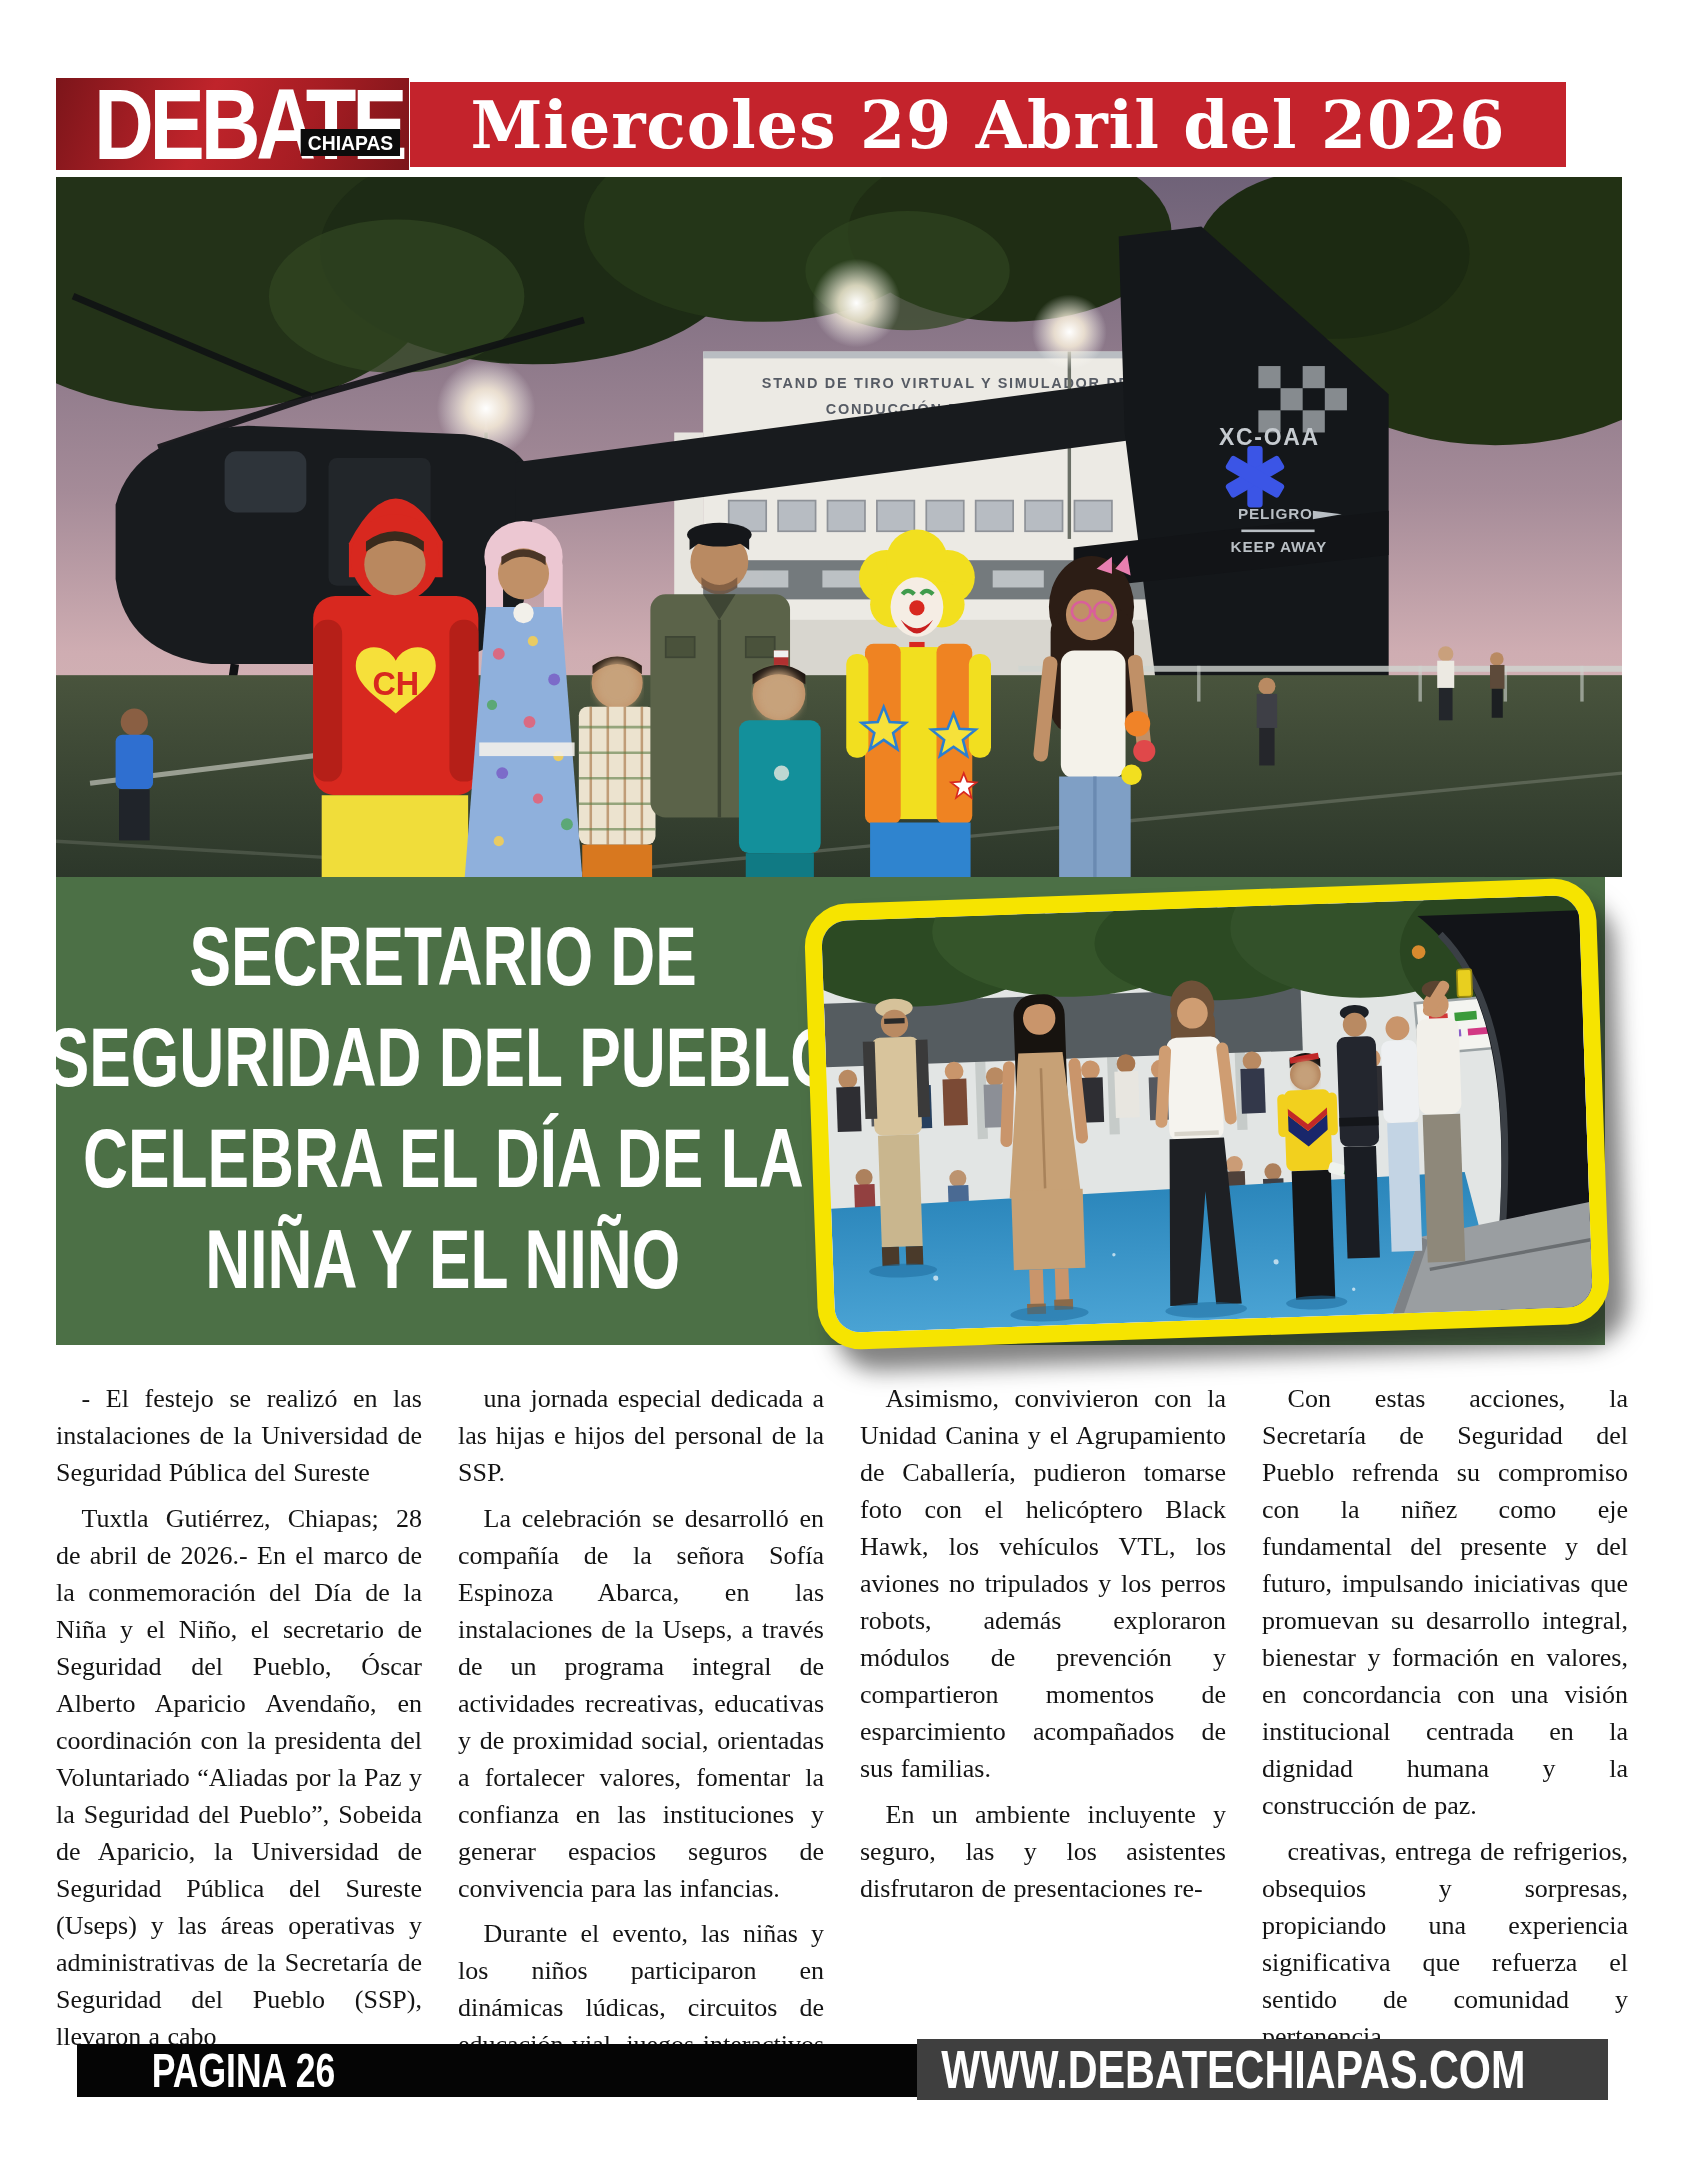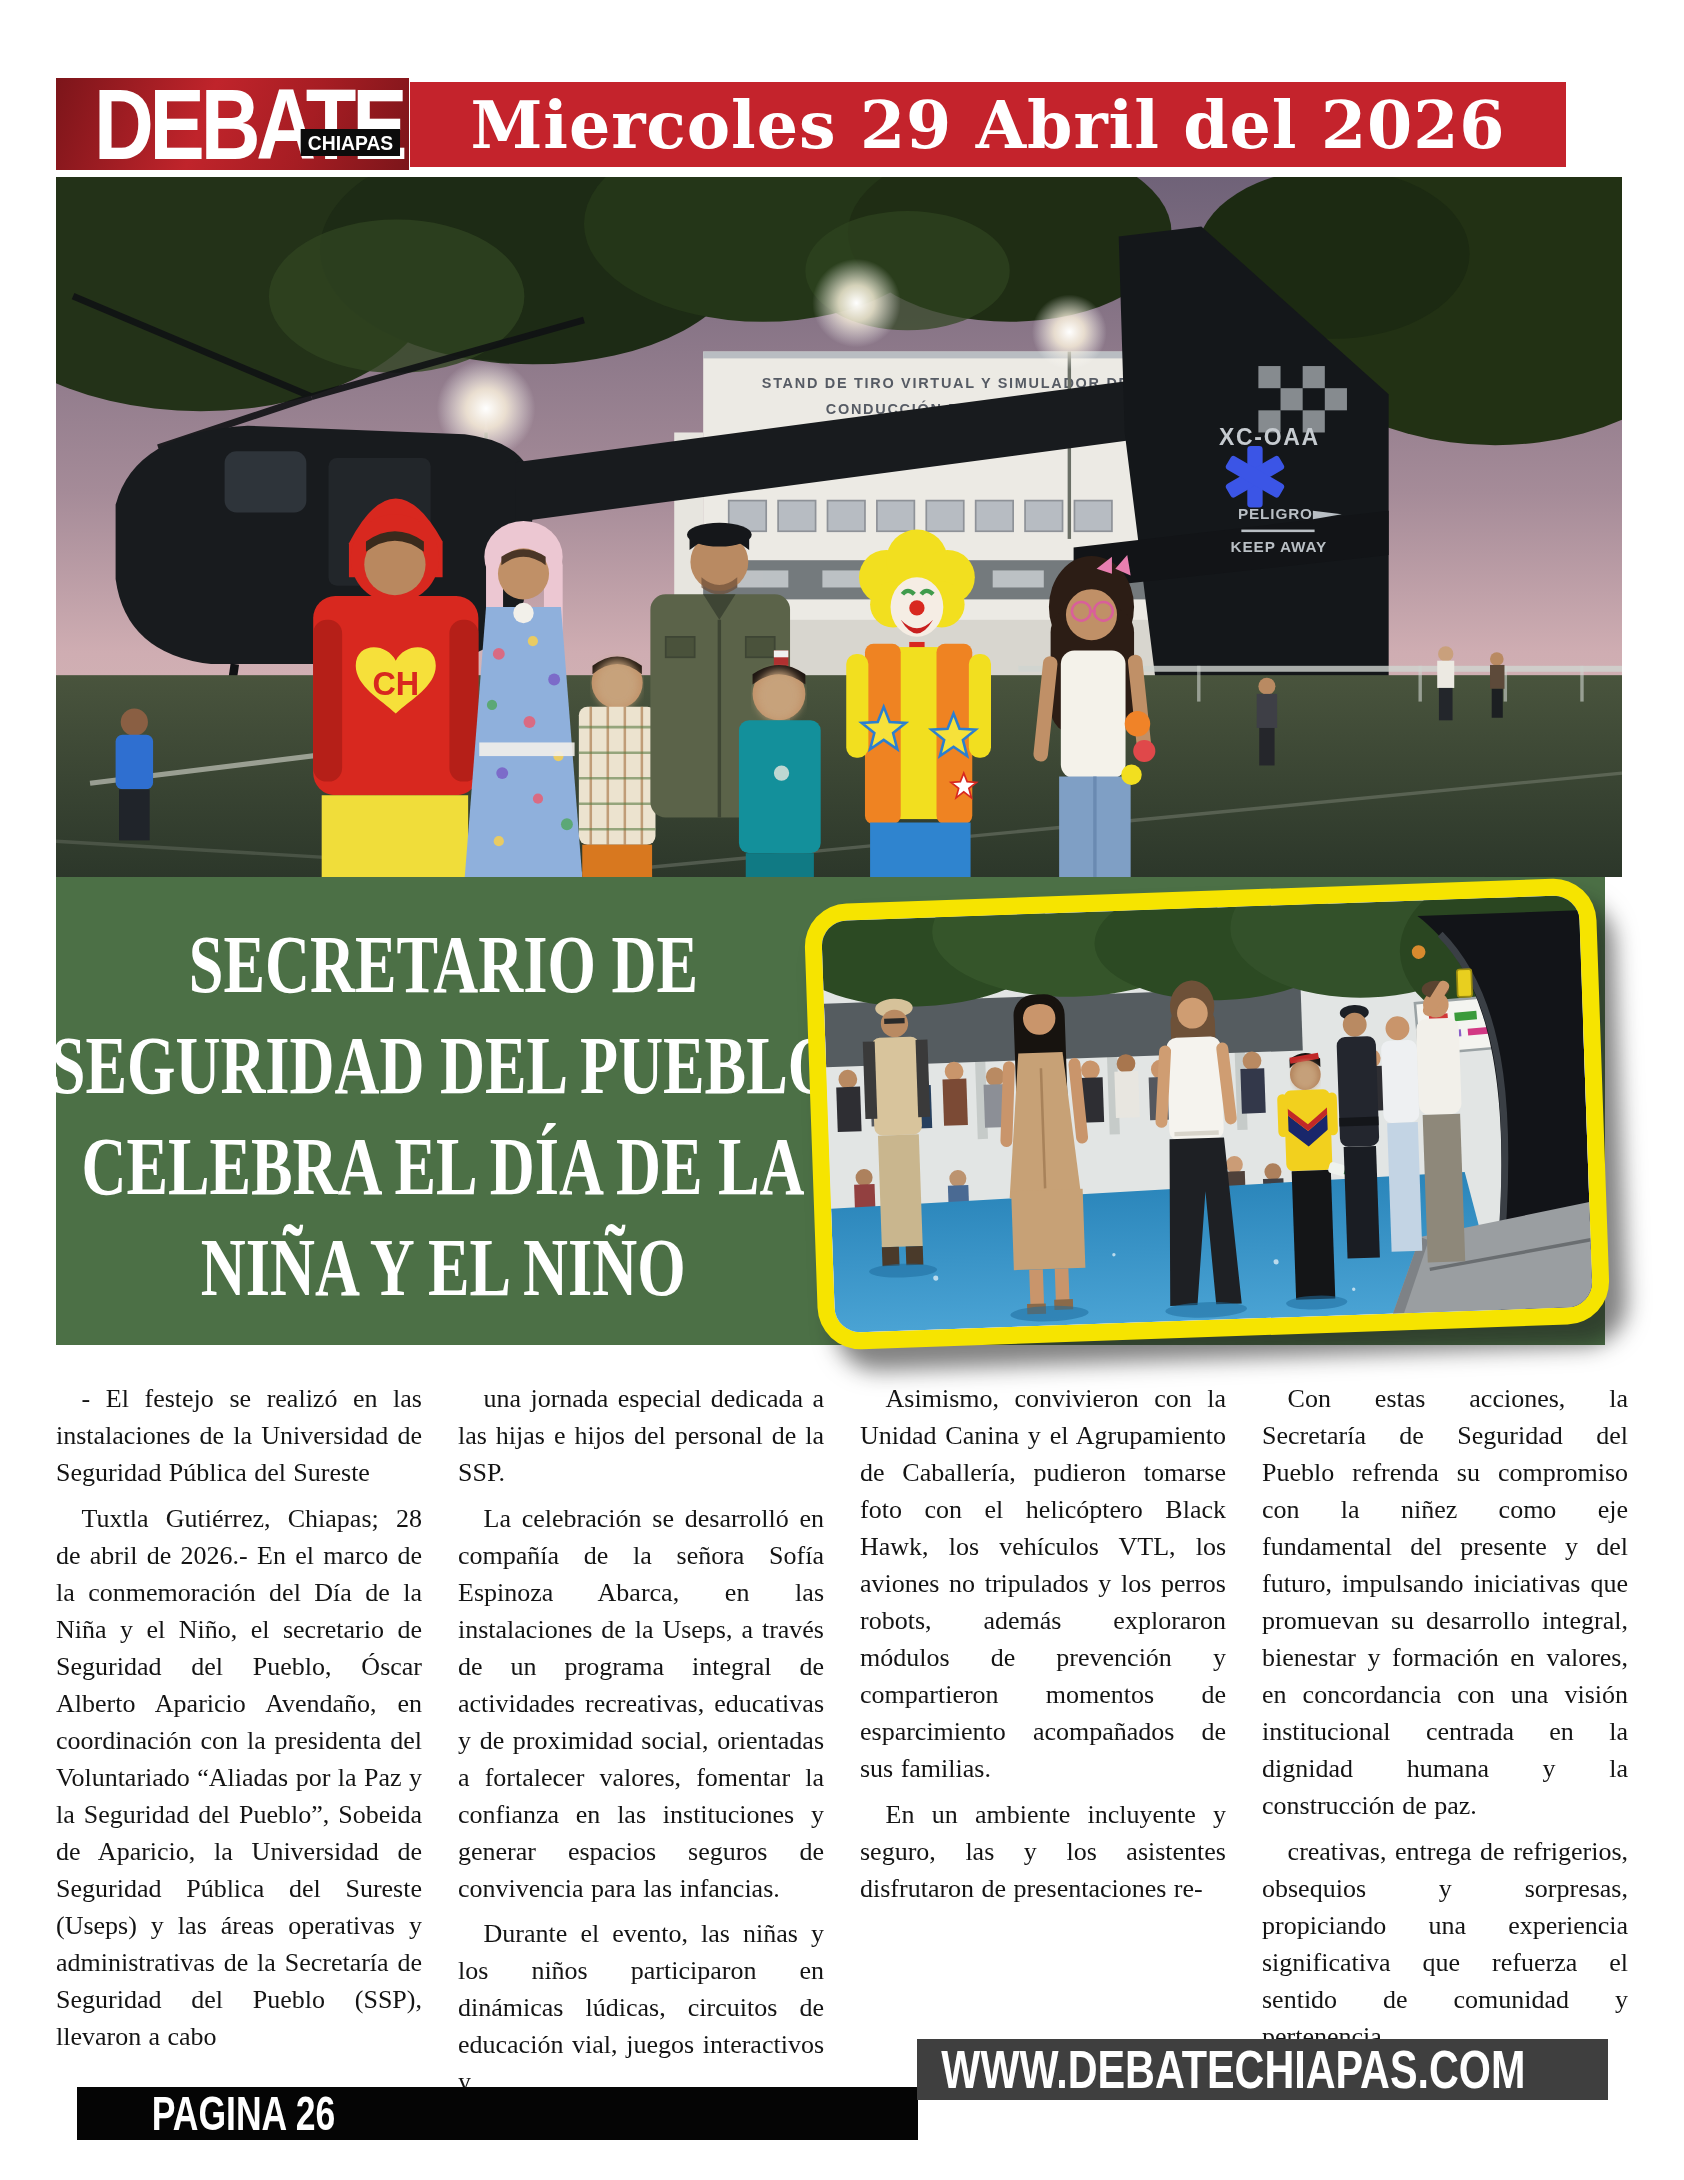--- a/index.html
+++ b/index.html
@@ -38,21 +38,21 @@
     background:#6f6278;
   }
   .main-photo svg { display:block; width:100%; height:100%; }
   
   .green-block {
     position:absolute; left:56px; top:877px; width:1549px; height:468px; background:#4c7046;
   }
   .headline {
     position:absolute; left:12px; top:29px; width:750px;
     display:flex; flex-direction:column; align-items:center;
-    color:#ffffff; font-family:Liberation Serif, serif; font-weight:700;margin-top:8px;
+    color:#ffffff; font-family:Liberation Sans, sans-serif; font-weight:700;
   }
   .headline .hl-line {
     font-size:83px; line-height:101px; white-space:nowrap;
     transform:scaleX(0.75); transform-origin:center;
   }
   
   .inset-frame {
     position:absolute; left:811px; top:891px; width:792px; height:446px;
     background:#f6e400; border-radius:43px; padding:17px;
     transform:rotate(-2deg); transform-origin:center;
@@ -68,21 +68,21 @@
     display:flex; gap:36px;
   }
   .article .col { width:375px; }
   .article p {
     font-size:26px; line-height:37px; color:#141414; text-align:justify;
     text-indent:25.6px; margin:0 0 8.5px 0; word-spacing:0.9px;
   }
   
   .footer-black {
     position:absolute; left:77px; top:2044px; width:841px; height:53px; background:#050505;
-    display:flex; align-items:center;margin-top:43px;
+    display:flex; align-items:center;
   }
   .footer-page {
     font-family:"Liberation Sans", sans-serif; font-weight:700; color:#ffffff;
     font-size:48px; padding-left:101px; white-space:nowrap;
     transform:scaleX(0.74); transform-origin:left center;
   }
   .footer-gray {
     position:absolute; left:917px; top:2039px; width:691px; height:61px; background:#3f3f3f;
     display:flex; align-items:center; justify-content:flex-end;
   }

